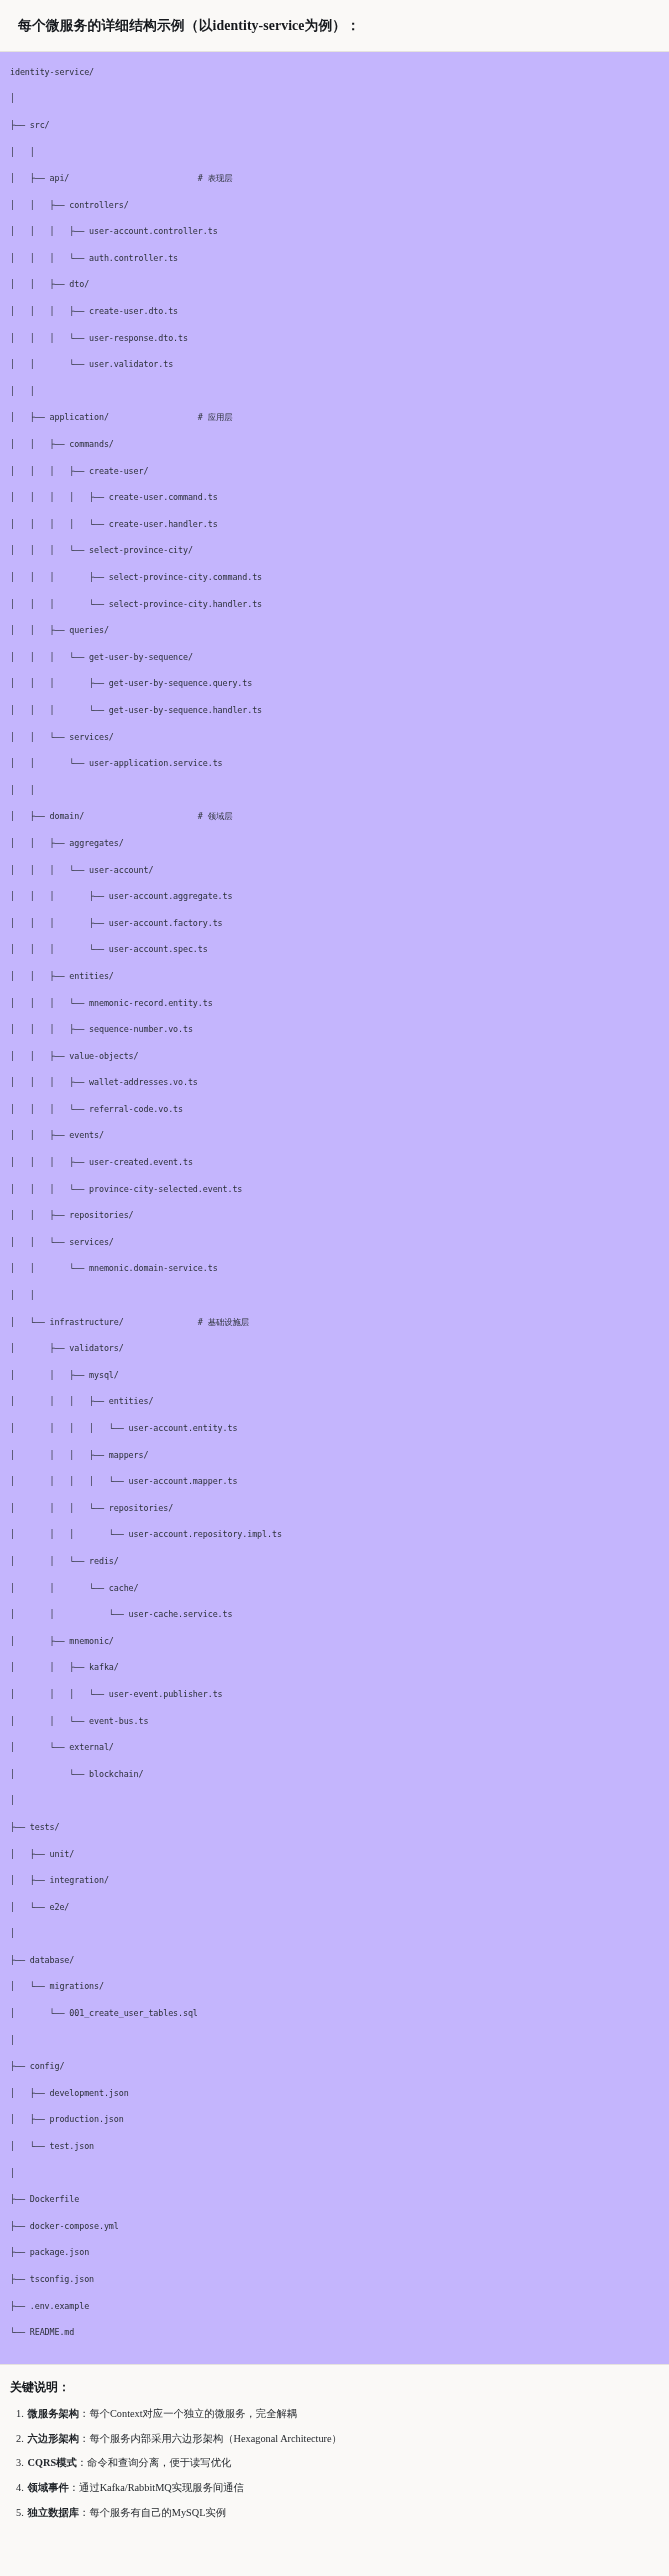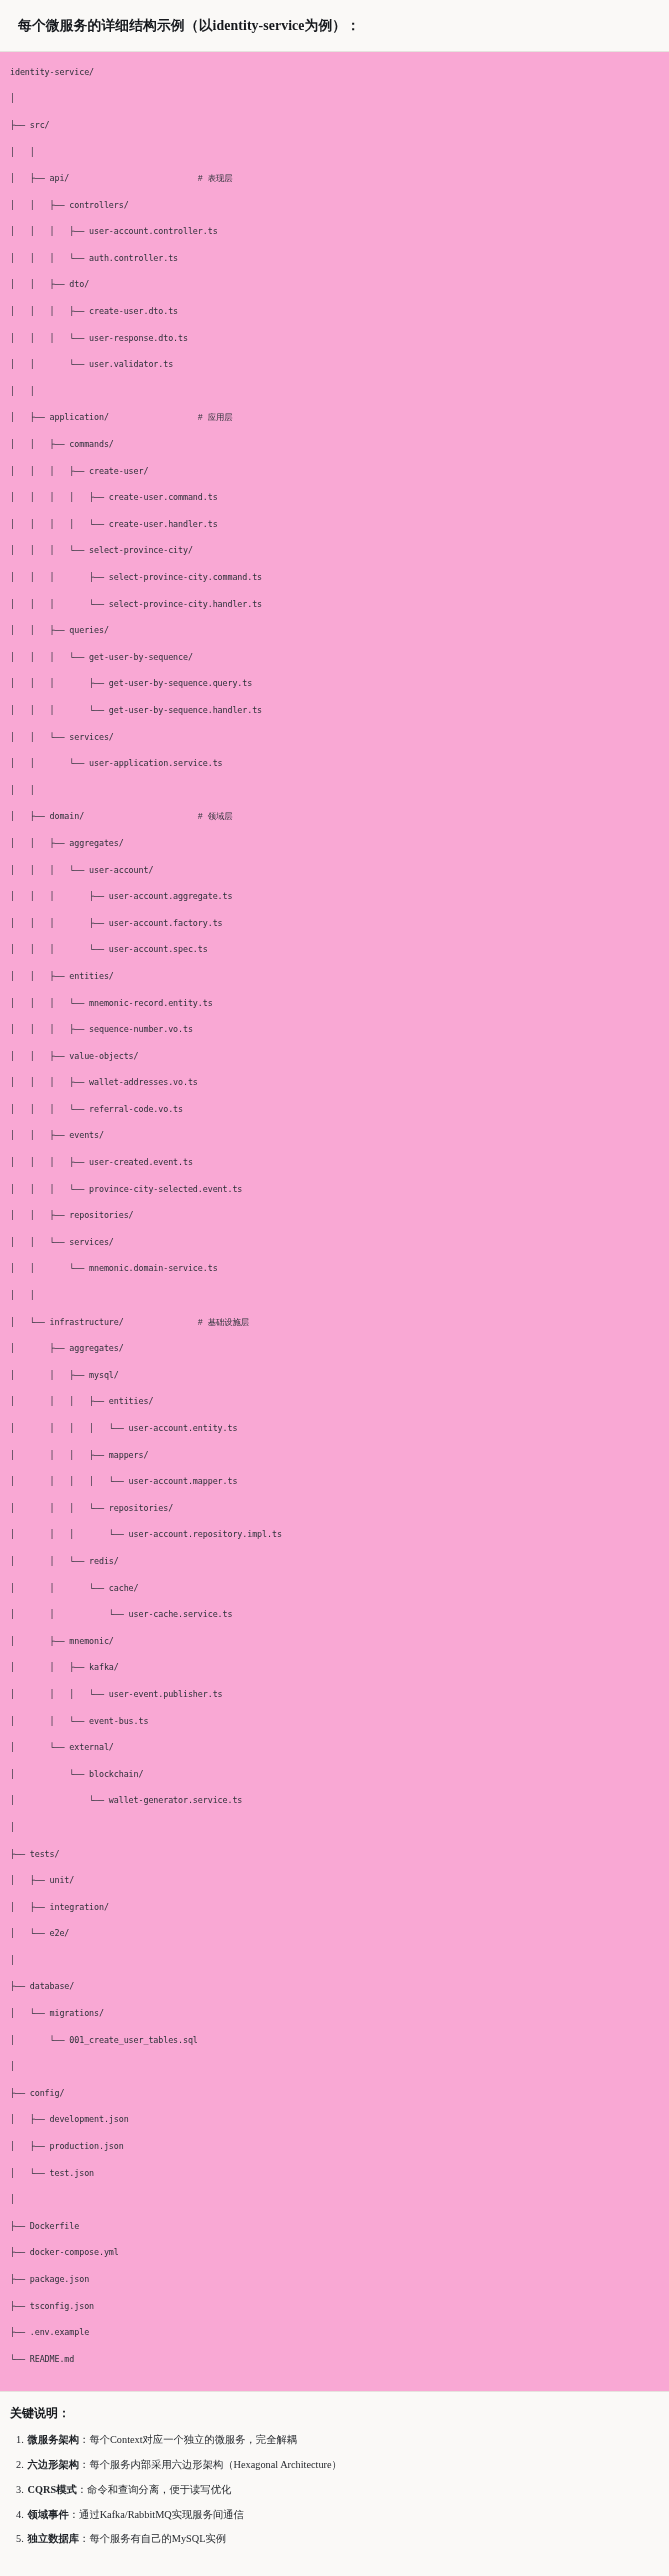--- a/index.html
+++ b/index.html
@@ -31,40 +31,39 @@
     font-size: 13.8px;
     line-height: 1.35;
     color: #16191d;
     margin: 8px;
     letter-spacing: 0.1px;
   }
 
   
   .tree-block {
     padding: 13.8px 10px 11.3px 10px;
-    background: #f9a8d4;
+    background: #c4b5fd;
     border-bottom: 0.6px solid #e6e3de;
   }
   .tree {
     font-family: "DejaVu Sans Mono", "Liberation Mono", monospace;
     font-size: 8.4px;
     line-height: 13.3px;
     color: #2b3038;
     white-space: pre;
     margin: 0;
     letter-spacing: -0.1px;
   }
   .tree .row {
     display: block;
     height: 13.3px;
     white-space: pre;
   }
   .tree .cmt {
     color: #2b3038;
-    font-family: Liberation Mono, monospace;
   }
 
   
   .notes-block {
     padding: 13.8px 10px 11.3px 10px;
     background: #faf9f7;
   }
   .notes-heading {
     font-family: "Liberation Serif", serif;
     font-weight: bold;
@@ -144,38 +143,37 @@
 <span class="row">│   │   │   ├── wallet-addresses.vo.ts</span>
 <span class="row">│   │   │   └── referral-code.vo.ts</span>
 <span class="row">│   │   ├── events/</span>
 <span class="row">│   │   │   ├── user-created.event.ts</span>
 <span class="row">│   │   │   └── province-city-selected.event.ts</span>
 <span class="row">│   │   ├── repositories/</span>
 <span class="row">│   │   └── services/</span>
 <span class="row">│   │       └── mnemonic.domain-service.ts</span>
 <span class="row">│   │</span>
 <span class="row">│   └── infrastructure/               <span class="cmt"># 基础设施层</span></span>
-<span class="row">│       ├── aggregates/</span>
+<span class="row">│       ├── validators/</span>
 <span class="row">│       │   ├── mysql/</span>
 <span class="row">│       │   │   ├── entities/</span>
 <span class="row">│       │   │   │   └── user-account.entity.ts</span>
 <span class="row">│       │   │   ├── mappers/</span>
 <span class="row">│       │   │   │   └── user-account.mapper.ts</span>
 <span class="row">│       │   │   └── repositories/</span>
 <span class="row">│       │   │       └── user-account.repository.impl.ts</span>
 <span class="row">│       │   └── redis/</span>
 <span class="row">│       │       └── cache/</span>
 <span class="row">│       │           └── user-cache.service.ts</span>
 <span class="row">│       ├── mnemonic/</span>
 <span class="row">│       │   ├── kafka/</span>
 <span class="row">│       │   │   └── user-event.publisher.ts</span>
 <span class="row">│       │   └── event-bus.ts</span>
 <span class="row">│       └── external/</span>
 <span class="row">│           └── blockchain/</span>
-<span class="row">│               └── wallet-generator.service.ts</span>
 <span class="row">│</span>
 <span class="row">├── tests/</span>
 <span class="row">│   ├── unit/</span>
 <span class="row">│   ├── integration/</span>
 <span class="row">│   └── e2e/</span>
 <span class="row">│</span>
 <span class="row">├── database/</span>
 <span class="row">│   └── migrations/</span>
 <span class="row">│       └── 001_create_user_tables.sql</span>
 <span class="row">│</span>

